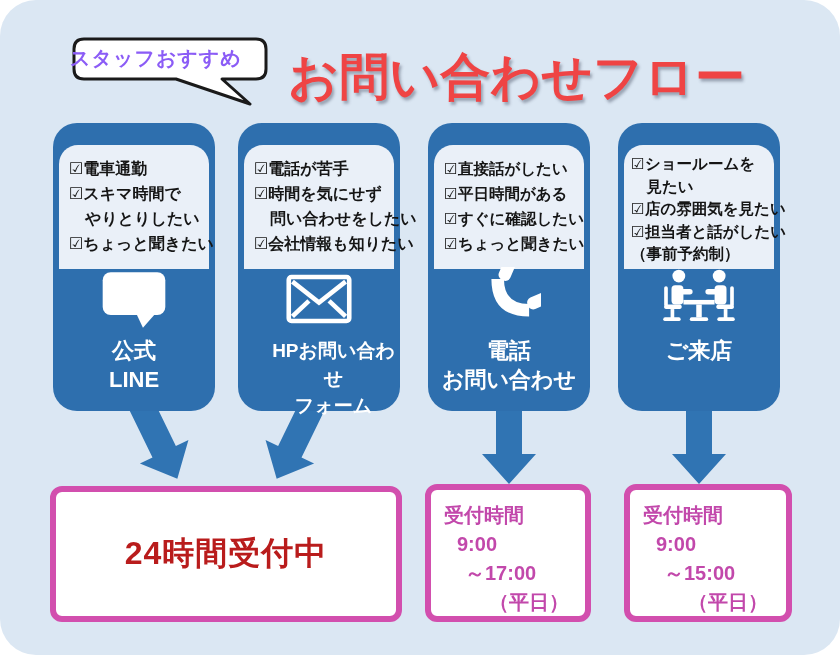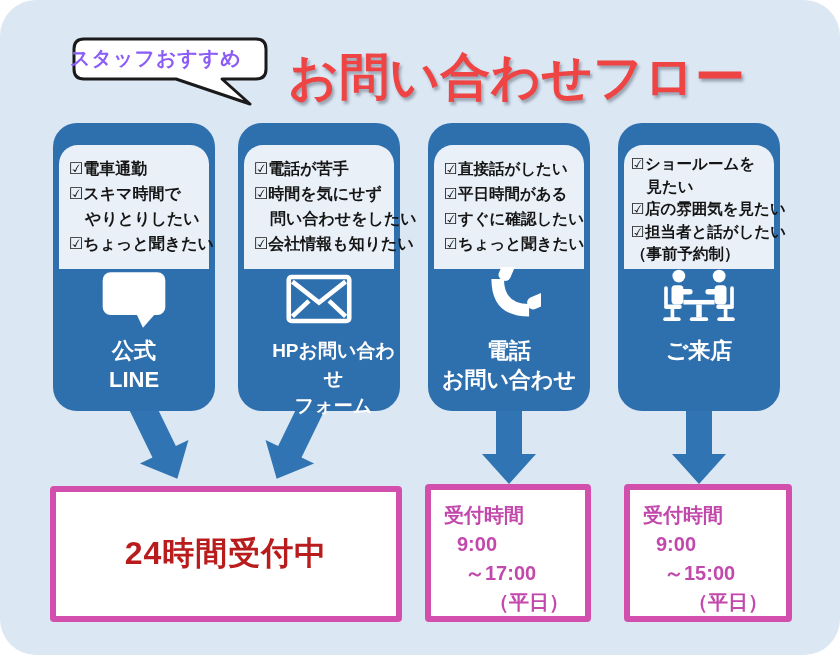--- a/index.html
+++ b/index.html
@@ -24,21 +24,21 @@
   .card-3 .checklist{font-size:15.5px;}
   .card-4 .panel{padding-top:8px;padding-left:7px;}
   .card-4 .checklist{font-size:15.5px;line-height:22.5px;}
   .icon-wrap{position:absolute;top:138px;left:0;right:0;height:76px;display:flex;
              align-items:center;justify-content:center;}
   .card-label{position:absolute;top:214px;left:0;right:0;text-align:center;color:#ffffff;
               font-weight:700;font-size:22px;line-height:1.3;}
   .card-2 .card-label{font-size:19px;line-height:1.45;margin-left:29px;}
 
   
-  .result{position:absolute;background:#ffffff;border:6px solid #d24fae;border-radius:4px;
+  .result{position:absolute;background:#ffffff;border:6px solid #d24fae;border-radius:12px;
           box-sizing:border-box;z-index:2;}
   .result-1{left:50px;top:486px;width:352px;height:136px;display:flex;align-items:center;justify-content:center;}
   .result-1 .big{font-size:32px;font-weight:700;color:#b91c1c;letter-spacing:1px;}
   .result-2{left:425px;top:484px;width:166px;height:138px;padding:11px 0 0 13px;}
   .result-3{left:624px;top:484px;width:168px;height:138px;padding:11px 0 0 13px;}
   .hours-line{font-size:20px;line-height:29px;font-weight:700;color:#c248ab;white-space:nowrap;}
   .ind-1{padding-left:13px;} .ind-2{padding-left:21px;} .ind-3{padding-left:45px;}
 
   
   .arrows{position:absolute;inset:0;z-index:1;pointer-events:none;}

